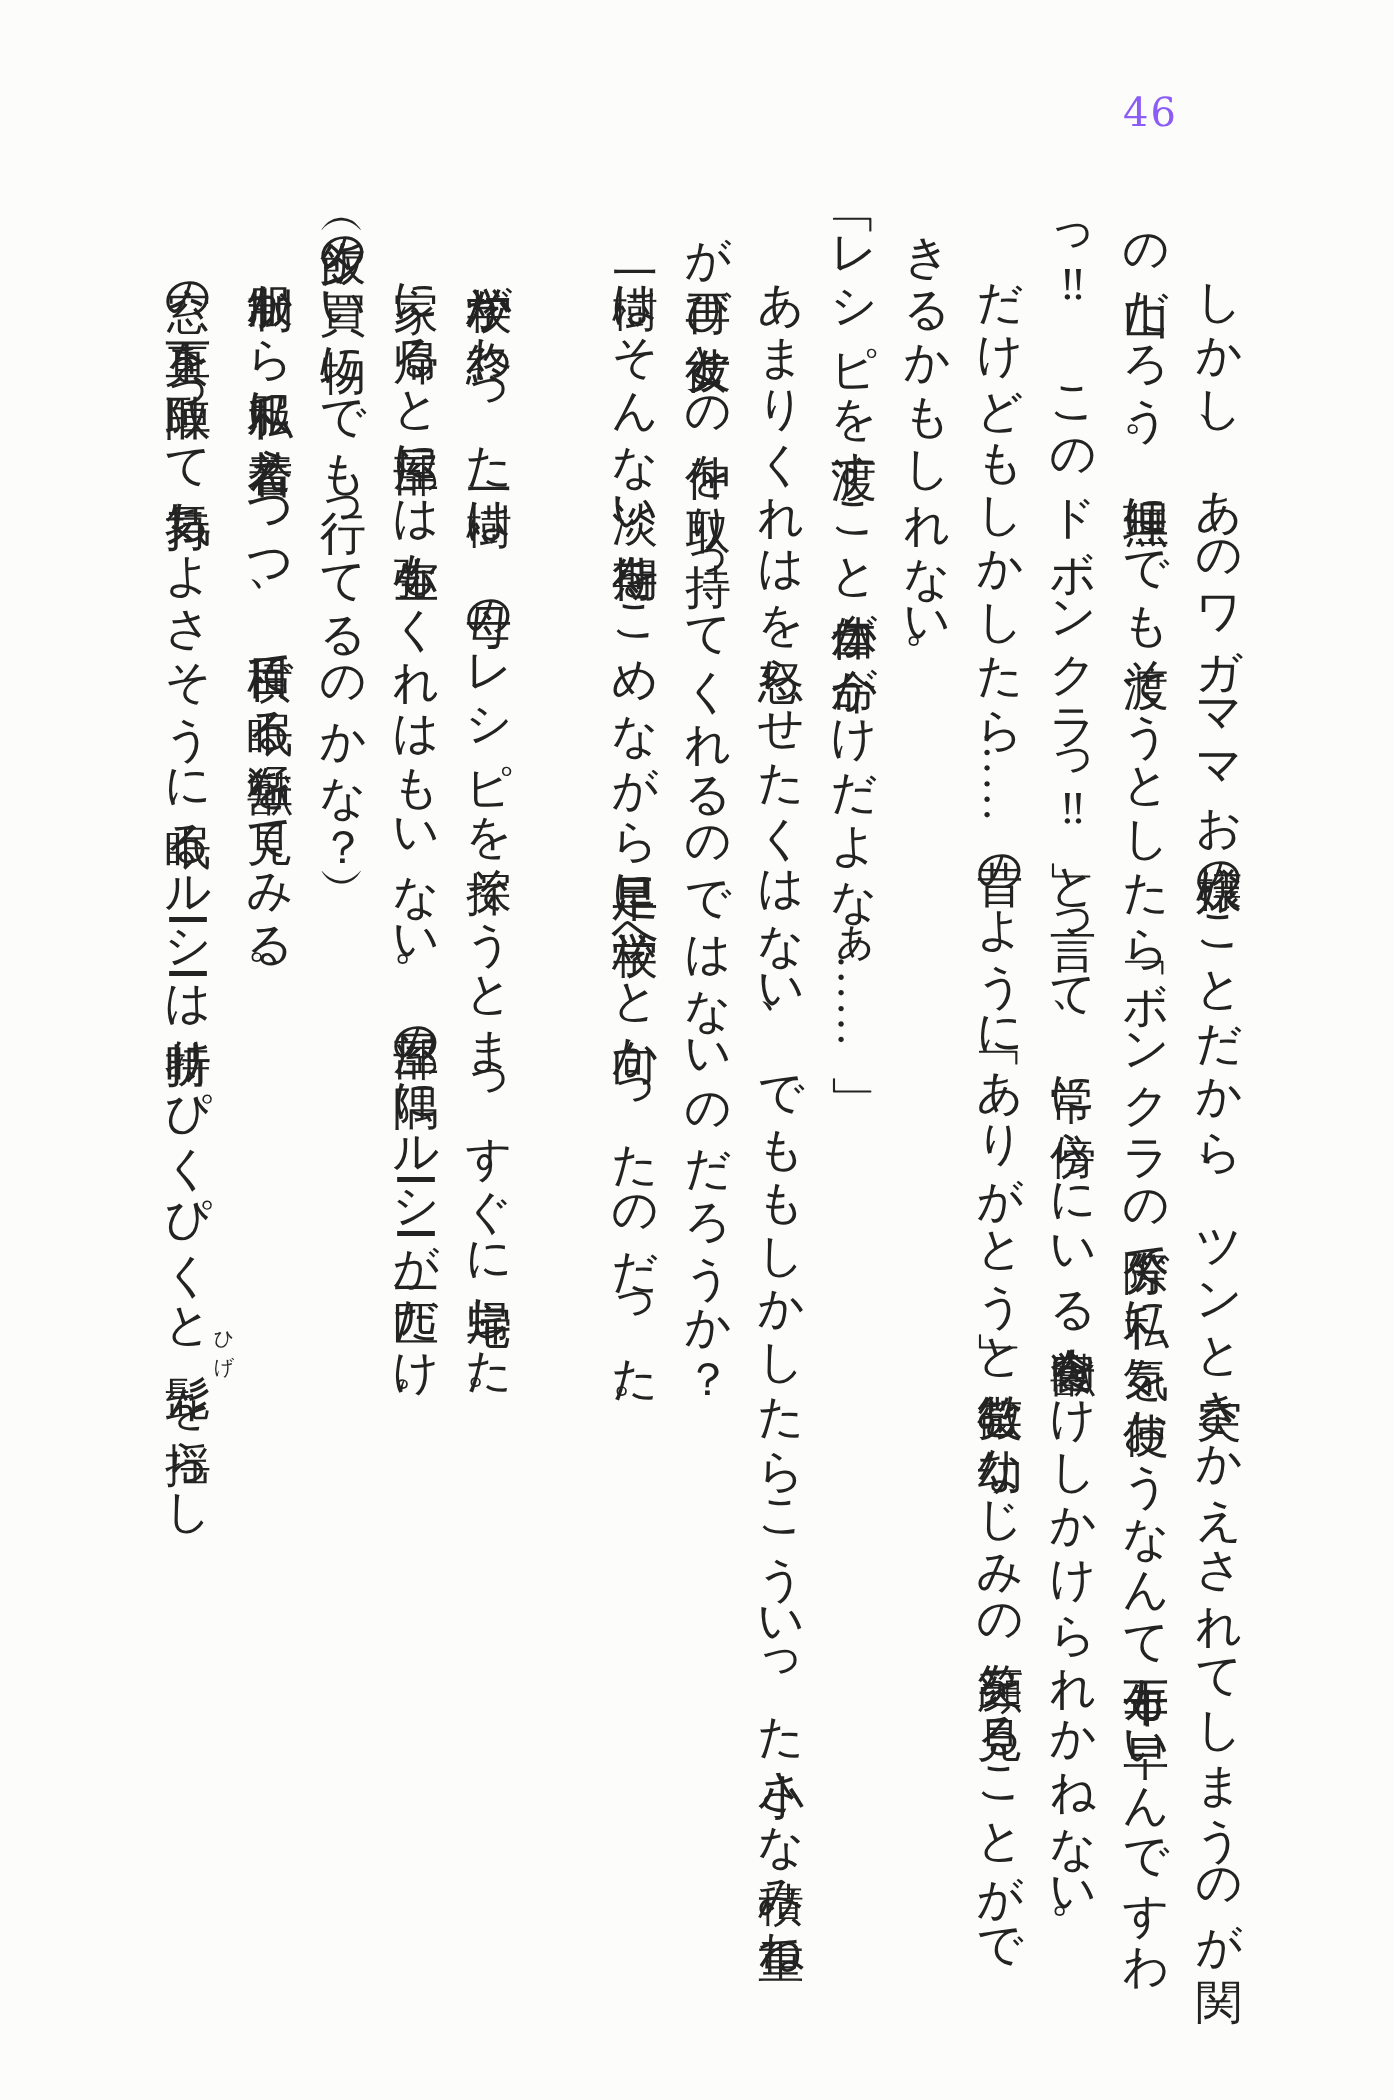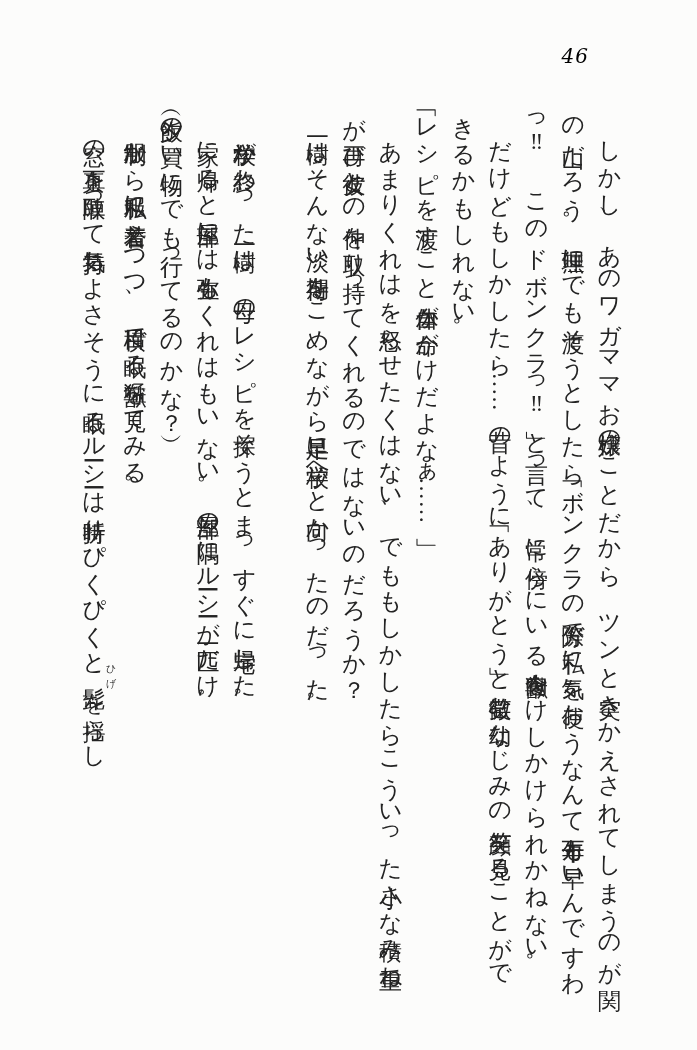--- a/index.html
+++ b/index.html
@@ -17,23 +17,22 @@
     background: #fcfcfb;
     font-family: "Liberation Serif", serif;
     color: #232323;
   }
   .page-number {
     position: absolute;
     top: 44px;
     right: 108px;
     font-size: 20px;
     font-family: "DejaVu Serif", "Liberation Serif", serif;
-    color: #000000;
+    color: #8b5cf6;
     letter-spacing: 1px;
-    font-style: italic;
   }
   .text-block {
     position: absolute;
     top: 102px;
     right: 70px;
     height: 890px;
     writing-mode: vertical-rl;
     text-orientation: mixed;
     font-size: 23px;
     line-height: 36.5px;

